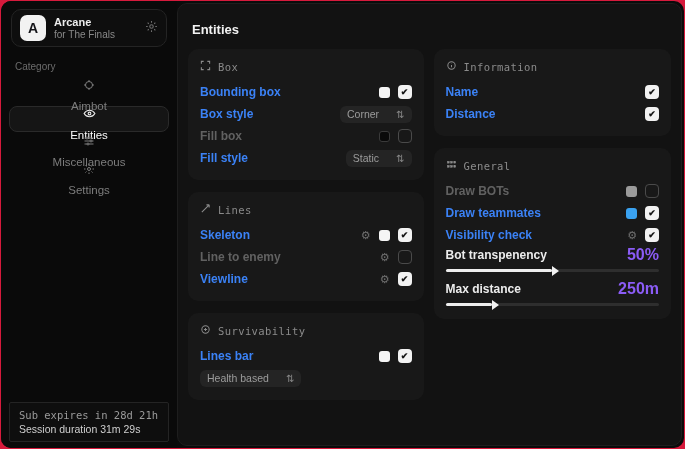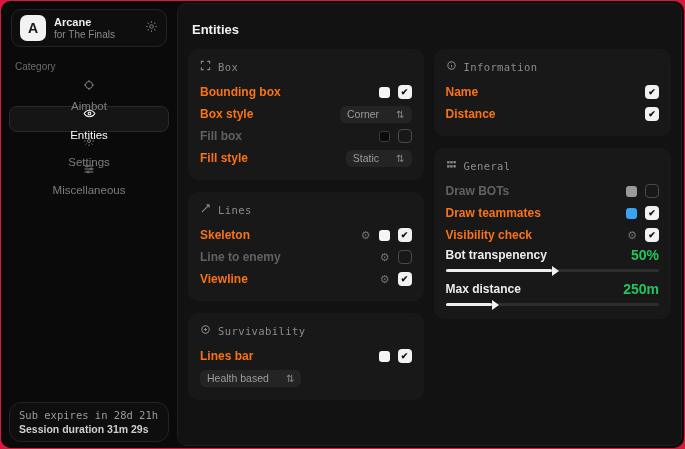--- a/index.html
+++ b/index.html
@@ -24,63 +24,63 @@
 
   .sb-item { margin:2px 8px; height:26px; display:flex; align-items:center; gap:9px;
              padding:0 9px; border-radius:8px; border:1px solid transparent;
              font-size:11.5px; color:#7d7d7d; cursor:pointer;flex-direction:column; }
   .sb-item.active { background:#151515; border-color:#2a2a2a; color:#fafafa; }
   .sb-item .ic { width:13px; height:13px; display:flex; align-items:center; justify-content:center; }
   .sb-item svg { stroke:#7d7d7d; }
   .sb-item.active svg { stroke:#e8e8e8; }
 
   .sb-status { position:absolute; left:8px; right:8px; bottom:6px; border:1px solid #242424;
-               border-radius:12px; padding:6px 9px; background:#0e0e0e; }
+               border-radius:2px; padding:6px 9px; background:#0e0e0e; }
   .sb-status .l1 { font-family:"DejaVu Sans Mono", monospace; font-size:10.5px; color:#9a9a9a; }
-  .sb-status .l2 { font-size:10.5px; font-weight:bold; color:#cfcfcf; margin-top:2px; }
+  .sb-status .l2 { font-size:10.5px; font-weight:normal; color:#cfcfcf; margin-top:2px; }
 
   
   .main { position:absolute; left:176px; top:2px; width:505px; height:443px;
           background:#121212; border:1px solid #1e1e1e; border-radius:10px; padding:10px; }
   .main-title { font-size:13px; font-weight:bold; color:#f2f2f2; margin:8px 0 12px 4px; }
 
   .cols { display:flex; gap:10px; align-items:flex-start; }
   .col { display:flex; flex-direction:column; gap:12px; }
   .col-left { width:236px; }
   .col-right { width:238px; }
 
   .card { background:#181818; border-radius:10px; padding:9px 12px 11px 12px; width:100%; }
   .card-head { display:flex; align-items:center; gap:7px; margin:2px 0 8px 0;
                font-family:"DejaVu Sans Mono", monospace; font-size:10.5px; color:#8b8b8b;
                letter-spacing:.4px; }
   .card-head svg { stroke:#8b8b8b; }
 
   .row { height:22px; display:flex; align-items:center; }
-  .row .lbl { flex:1; font-size:12px; font-weight:600; color:#f97316; }
+  .row .lbl { flex:1; font-size:12px; font-weight:600; color:#3b82f6; }
   .row.disabled .lbl { color:#616161; }
   .controls { display:flex; align-items:center; gap:8px; }
 
   .swatch { width:11px; height:11px; border-radius:3px; }
   .swatch.black { border:1px solid #3a3a3a; }
 
   .cb { width:14px; height:14px; border-radius:4px; display:flex; align-items:center;
         justify-content:center; cursor:pointer; }
   .cb.on { background:#f2f2f2; color:#141414; font-size:9px; font-weight:bold; }
   .cb.off { border:1.5px solid #4a4a4a; background:transparent; }
 
   .gear { color:#6f6f6f; font-size:11px; line-height:1; cursor:pointer; }
 
   .dd { height:17px; background:#242424; border-radius:6px; display:flex; align-items:center;
         gap:17px; padding:0 7px; cursor:pointer; }
   .dd .dd-val { font-size:10.5px; color:#9c9c9c; }
   .dd .dd-arr { font-size:10px; color:#8a8a8a; }
 
   .slider-row { height:18px; display:flex; align-items:center; }
   .slider-row .lbl { flex:1; font-size:12px; font-weight:600; color:#ececec; }
-  .slider-row .val { font-size:14px; font-weight:600; color:#22c55e; }
+  .slider-row .val { font-size:16px; font-weight:600; color:#8b5cf6; }
   .track { position:relative; height:3px; background:#2e2e2e; border-radius:2px; margin:5px 0 8px 0; }
   .fill { position:absolute; left:0; top:0; height:3px; background:#ededed; border-radius:2px; }
   .thumb { position:absolute; top:-3.5px; width:0; height:0;
            border-top:5px solid transparent; border-bottom:5px solid transparent;
            border-left:7px solid #f2f2f2; cursor:pointer; }
 </style>
 </head>
 <body>
 
 <div class="window">
@@ -119,37 +119,37 @@
           <path d="M2 12s3.5-6 10-6 10 6 10 6-3.5 6-10 6S2 12 2 12z"></path>
             <circle cx="12" cy="12" r="2.5"></circle>
         </svg>
       </span>
       <span>Entities</span>
     </div>
 
     <div class="sb-item">
       <span class="ic">
         <svg width="12" height="12" viewBox="0 0 24 24" fill="none" stroke-width="2">
-          <circle cx="12" cy="12" r="3"></circle>
-          <path d="M12 2v3M12 19v3M2 12h3M19 12h3M4.9 4.9l2.1 2.1M17 17l2.1 2.1M19.1 4.9L17 7M7 17l-2.1 2.1"></path>
-        </svg>
-      </span>
-      <span>Settings</span>
-    </div>
-
-    <div class="sb-item">
-      <span class="ic">
-        <svg width="12" height="12" viewBox="0 0 24 24" fill="none" stroke-width="2">
           <path d="M3 6h18M3 12h18M3 18h18"></path>
           <circle cx="8" cy="6" r="2" fill="#0a0a0a"></circle>
             <circle cx="16" cy="12" r="2" fill="#0a0a0a"></circle>
             <circle cx="10" cy="18" r="2" fill="#0a0a0a"></circle>
         </svg>
       </span>
       <span>Miscellaneous</span>
+    </div>
+
+    <div class="sb-item">
+      <span class="ic">
+        <svg width="12" height="12" viewBox="0 0 24 24" fill="none" stroke-width="2">
+          <circle cx="12" cy="12" r="3"></circle>
+          <path d="M12 2v3M12 19v3M2 12h3M19 12h3M4.9 4.9l2.1 2.1M17 17l2.1 2.1M19.1 4.9L17 7M7 17l-2.1 2.1"></path>
+        </svg>
+      </span>
+      <span>Settings</span>
     </div>
 
     <div class="sb-status">
       <div class="l1">Sub expires in 28d 21h</div>
       <div class="l2">Session duration 31m 29s</div>
     </div>
   </div>
 
   <div class="main">
     <div class="main-title">Entities</div>

